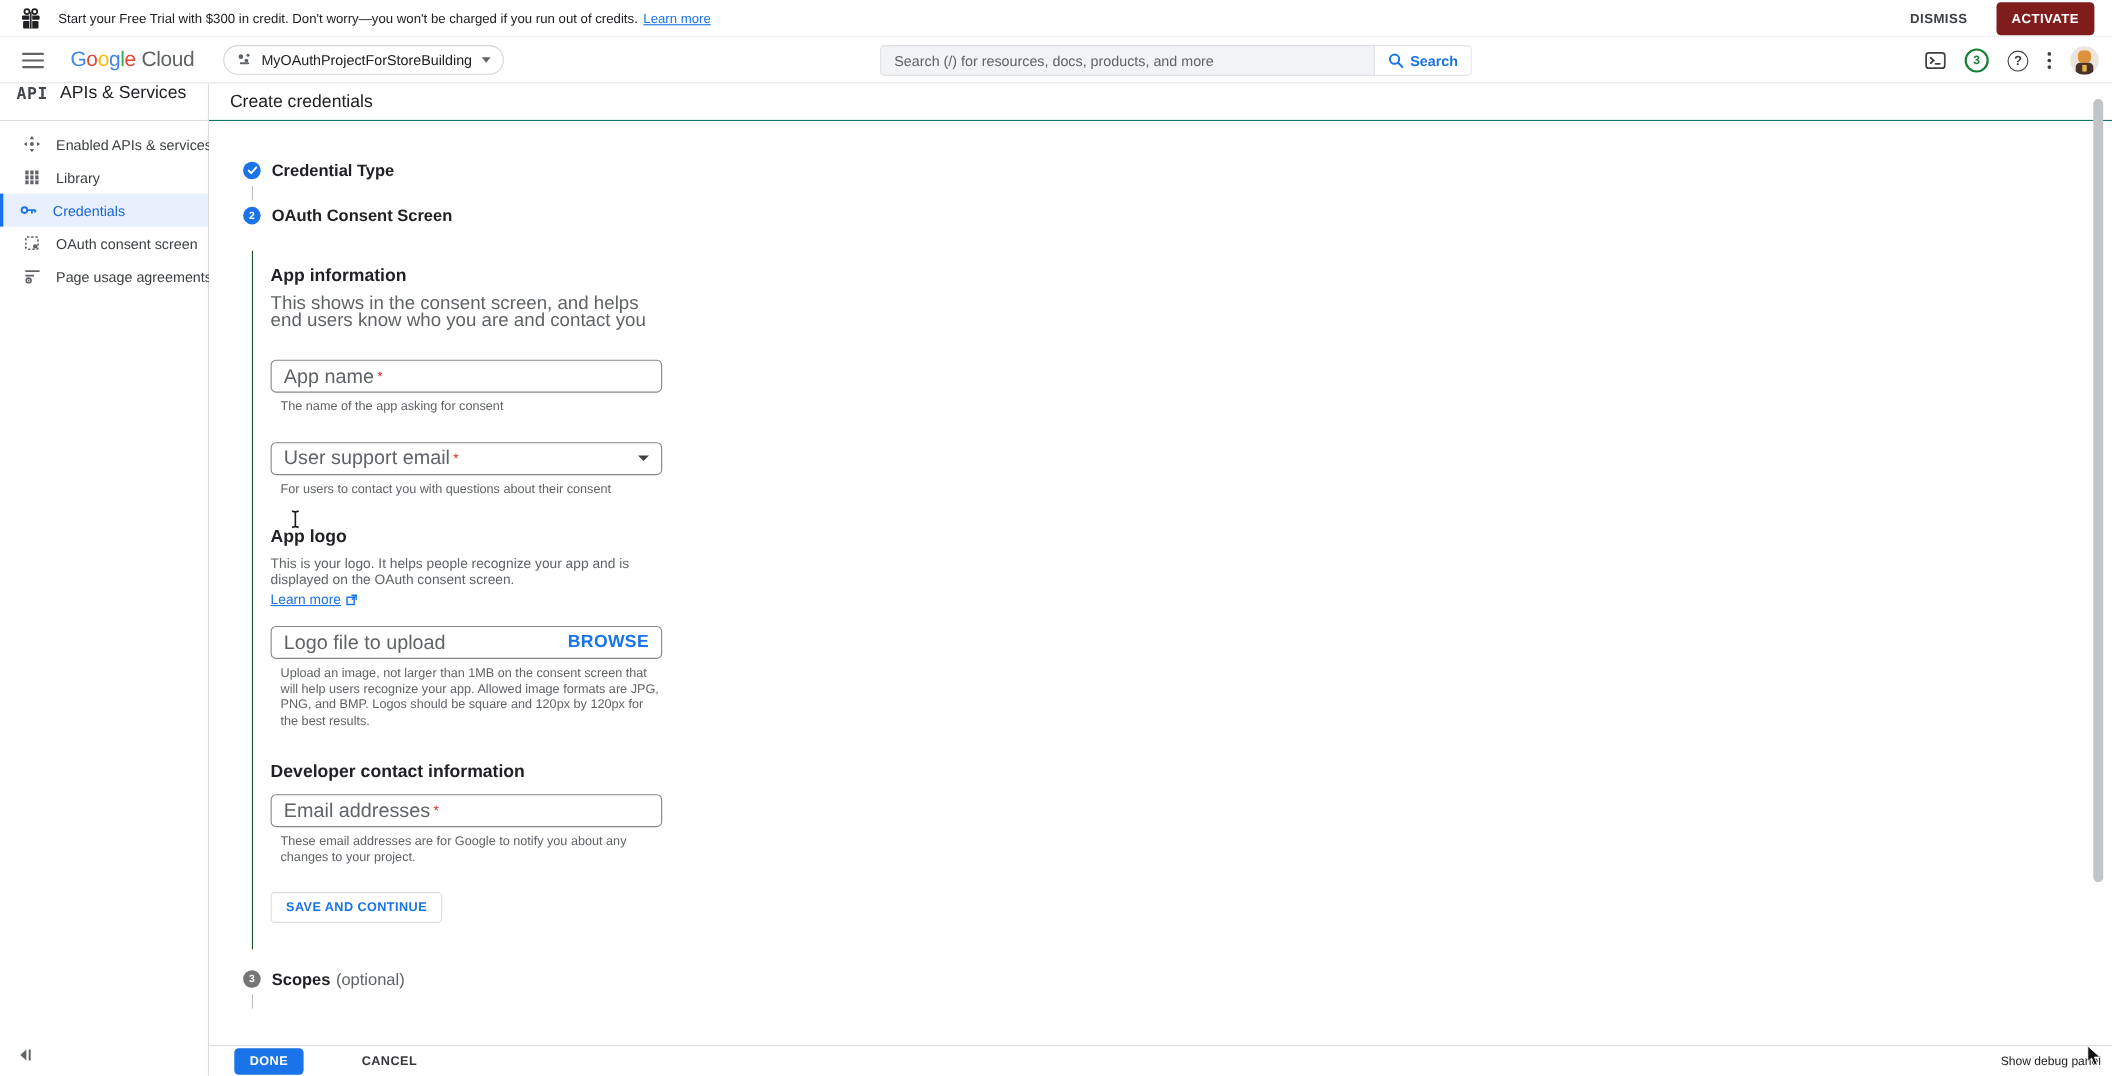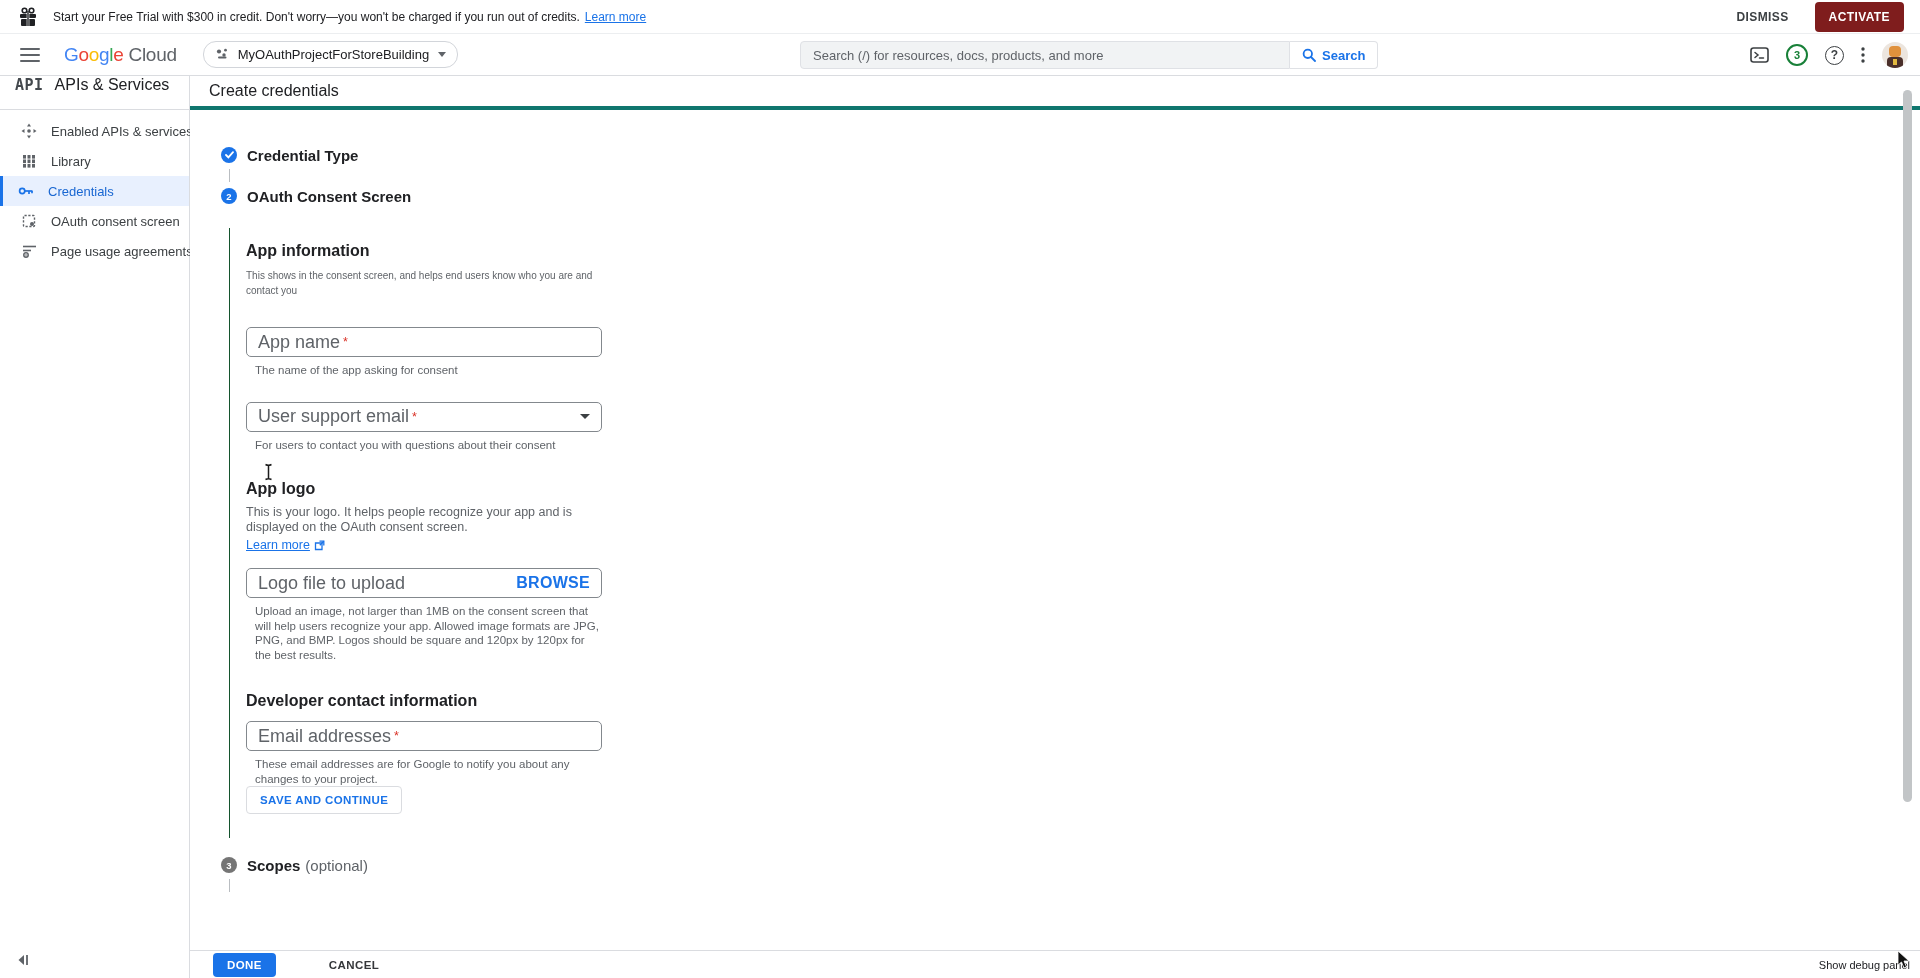--- a/index.html
+++ b/index.html
@@ -26,21 +26,21 @@
   .menu-btn i { display:block; height:2px; background:#5f6368; border-radius:1px; }
   .logo { margin-left:24px; font-size:19px; letter-spacing:-.3px; white-space:nowrap; }
   .logo .l-blue{color:#4285F4;} .logo .l-red{color:#EA4335;} .logo .l-yel{color:#FBBC04;} .logo .l-grn{color:#34A853;}
   .logo .cloud { color:#5f6368; margin-left:5px; }
   .proj-pill { margin-left:26px; height:27px; border:1px solid #d2d5da; border-radius:13px; display:flex;
     align-items:center; padding:0 11px; cursor:pointer; background:#fff; }
   .proj-name { font-size:13px; color:#202124; margin:0 9px 0 8px; }
   .caret { width:0; height:0; border-left:4.5px solid transparent; border-right:4.5px solid transparent;
     border-top:5px solid #5f6368; }
   .search-wrap { position:absolute; left:800px; top:7px; height:28px; display:flex; }
-  .search-input { width:490px; height:28px; background:#f1f3f4; border:1px solid #dfe1e5;
+  .search-input { width:450px; height:28px; background:#f1f3f4; border:1px solid #dfe1e5;
     border-radius:4px 0 0 4px; padding:0 12px; font-family:inherit; font-size:13px; color:#202124; outline:none; }
   .search-input::placeholder { color:#5f6368; opacity:1; }
   .search-btn { height:28px; padding:0 12px; background:#fff; border:1px solid #dfe1e5; border-left:none;
     border-radius:0 4px 4px 0; display:flex; align-items:center; gap:6px; cursor:pointer;
     font-family:inherit; font-size:13px; font-weight:700; color:#1a73e8; }
   .hdr-right { position:absolute; right:12px; top:0; height:42px; display:flex; align-items:center; gap:17px; }
   .ic-btn { display:flex; align-items:center; justify-content:center; cursor:pointer; }
   .notif { width:22px; height:22px; border:2px solid #188038; border-radius:50%; display:flex;
     align-items:center; justify-content:center; font-size:11px; font-weight:700; color:#188038; }
   .help-circle { width:19px; height:19px; border:1.6px solid #3c4043; border-radius:50%; display:flex;
@@ -61,51 +61,51 @@
   .sb-item { height:30px; display:flex; align-items:center; padding-left:18px; cursor:pointer;
     border-left:3px solid transparent; }
   .sb-item .sb-ic { width:16px; height:16px; flex:0 0 auto; display:flex; align-items:center; justify-content:center; }
   .sb-item .sb-label { font-size:13px; color:#3c4043; margin-left:14px; white-space:nowrap; }
   .sb-item.selected { background:#e8f0fe; border-left:3px solid #1a73e8; padding-left:15px; }
   .sb-item.selected .sb-label { color:#1967d2; }
   .collapse-btn { position:absolute; left:16px; bottom:8px; cursor:pointer; }
 
   
   .main { position:absolute; top:76px; left:190px; right:0; bottom:0; background:#fff; }
-  .titlebar { height:34px; border-bottom:4px solid #0f766e; display:flex; align-items:center; }
+  .titlebar { height:34px; border-bottom:1px solid #0f766e; display:flex; align-items:center; }
   .page-title { font-size:16px; color:#202124; margin-left:19px; }
   .content { position:absolute; top:35px; left:0; right:14px; bottom:28px; overflow:hidden; }
 
   .step-row { display:flex; align-items:center; padding-left:31px; height:20px; }
   .step-circle { width:16px; height:16px; border-radius:50%; flex:0 0 auto; display:flex; align-items:center;
     justify-content:center; font-size:9.5px; font-weight:700; color:#fff; }
   .step-circle.blue { background:#1a73e8; }
   .step-circle.gray { background:#757575; }
   .step-label { font-size:15px; font-weight:700; color:#202124; margin-left:10px; white-space:nowrap; }
   .step-suffix { font-size:15px; font-weight:400; color:#5f6368; margin-left:5px; }
   .step-conn { width:1px; height:13px; background:#b9bdc1; margin:4px 0 4px 39px; }
   .mt34 { margin-top:34px; }
 
   .form-wrap { margin:22px 0 0 39px; border-left:1px solid #14532d; padding:14px 0 24px 16px; width:420px; }
   .sec-h { font-size:16px; font-weight:700; color:#202124; }
-  .sec-desc { font-size:10px; line-height:15px; color:#5f6368; width:352px; margin-top:8px; }
+  .sec-desc { font-size:17px; line-height:15px; color:#5f6368; width:352px; margin-top:8px; }
   .text-field { width:356px; height:30px; border:1px solid #83888d; border-radius:5px; background:#fff;
     display:flex; align-items:center; padding:0 11px; cursor:text; }
   .field-label { font-size:18px; color:#5f6368; }
   .req { color:#d93025; margin-left:3px; font-size:12.5px; }
   .field-helper { font-size:11.5px; line-height:14.5px; color:#5f6368; margin:6px 0 0 9px; width:348px; }
   .select-field { cursor:pointer; }
   .select-caret { margin-left:auto; width:0; height:0; border-left:5px solid transparent;
     border-right:5px solid transparent; border-top:5.5px solid #3c4043; }
   .browse { margin-left:auto; font-size:16px; font-weight:700; color:#1a73e8; letter-spacing:.3px;
     background:none; border:none; font-family:inherit; cursor:pointer; }
   .para { font-size:12.5px; line-height:14.5px; color:#5f6368; width:356px; }
   .learn-more { display:inline-flex; align-items:center; gap:4px; margin-top:4px; font-size:12.5px;
     color:#1a73e8; text-decoration:underline; cursor:pointer; }
-  .save-btn { background:#fff; border:1px solid #dadce0; border-radius:4px; padding:7px 13px;
+  .save-btn { margin-top:24px; background:#fff; border:1px solid #dadce0; border-radius:4px; padding:7px 13px;
     font-family:inherit; font-size:11.5px; font-weight:700; letter-spacing:.4px; color:#1a73e8; cursor:pointer; }
 
   .bottom-bar { position:absolute; left:0; right:0; bottom:0; height:28px; background:#fff;
     border-top:1px solid #dadce0; display:flex; align-items:center; padding-left:23px;gap:32px; }
   .done-btn { background:#1c3aa9; background:#1a4fd6; background:#2140c7; background:#1a73e8; border:none;
     border-radius:4px; color:#fff; font-family:inherit; font-size:11.5px; font-weight:700; letter-spacing:.4px;
     padding:6px 14px; cursor:pointer; }
   .done-btn { background:#1d49c5; }
   .cancel-btn { background:none; border:none; font-family:inherit; font-size:11.5px; font-weight:700;
     letter-spacing:.4px; color:#35373a; margin-left:21px; cursor:pointer; }

